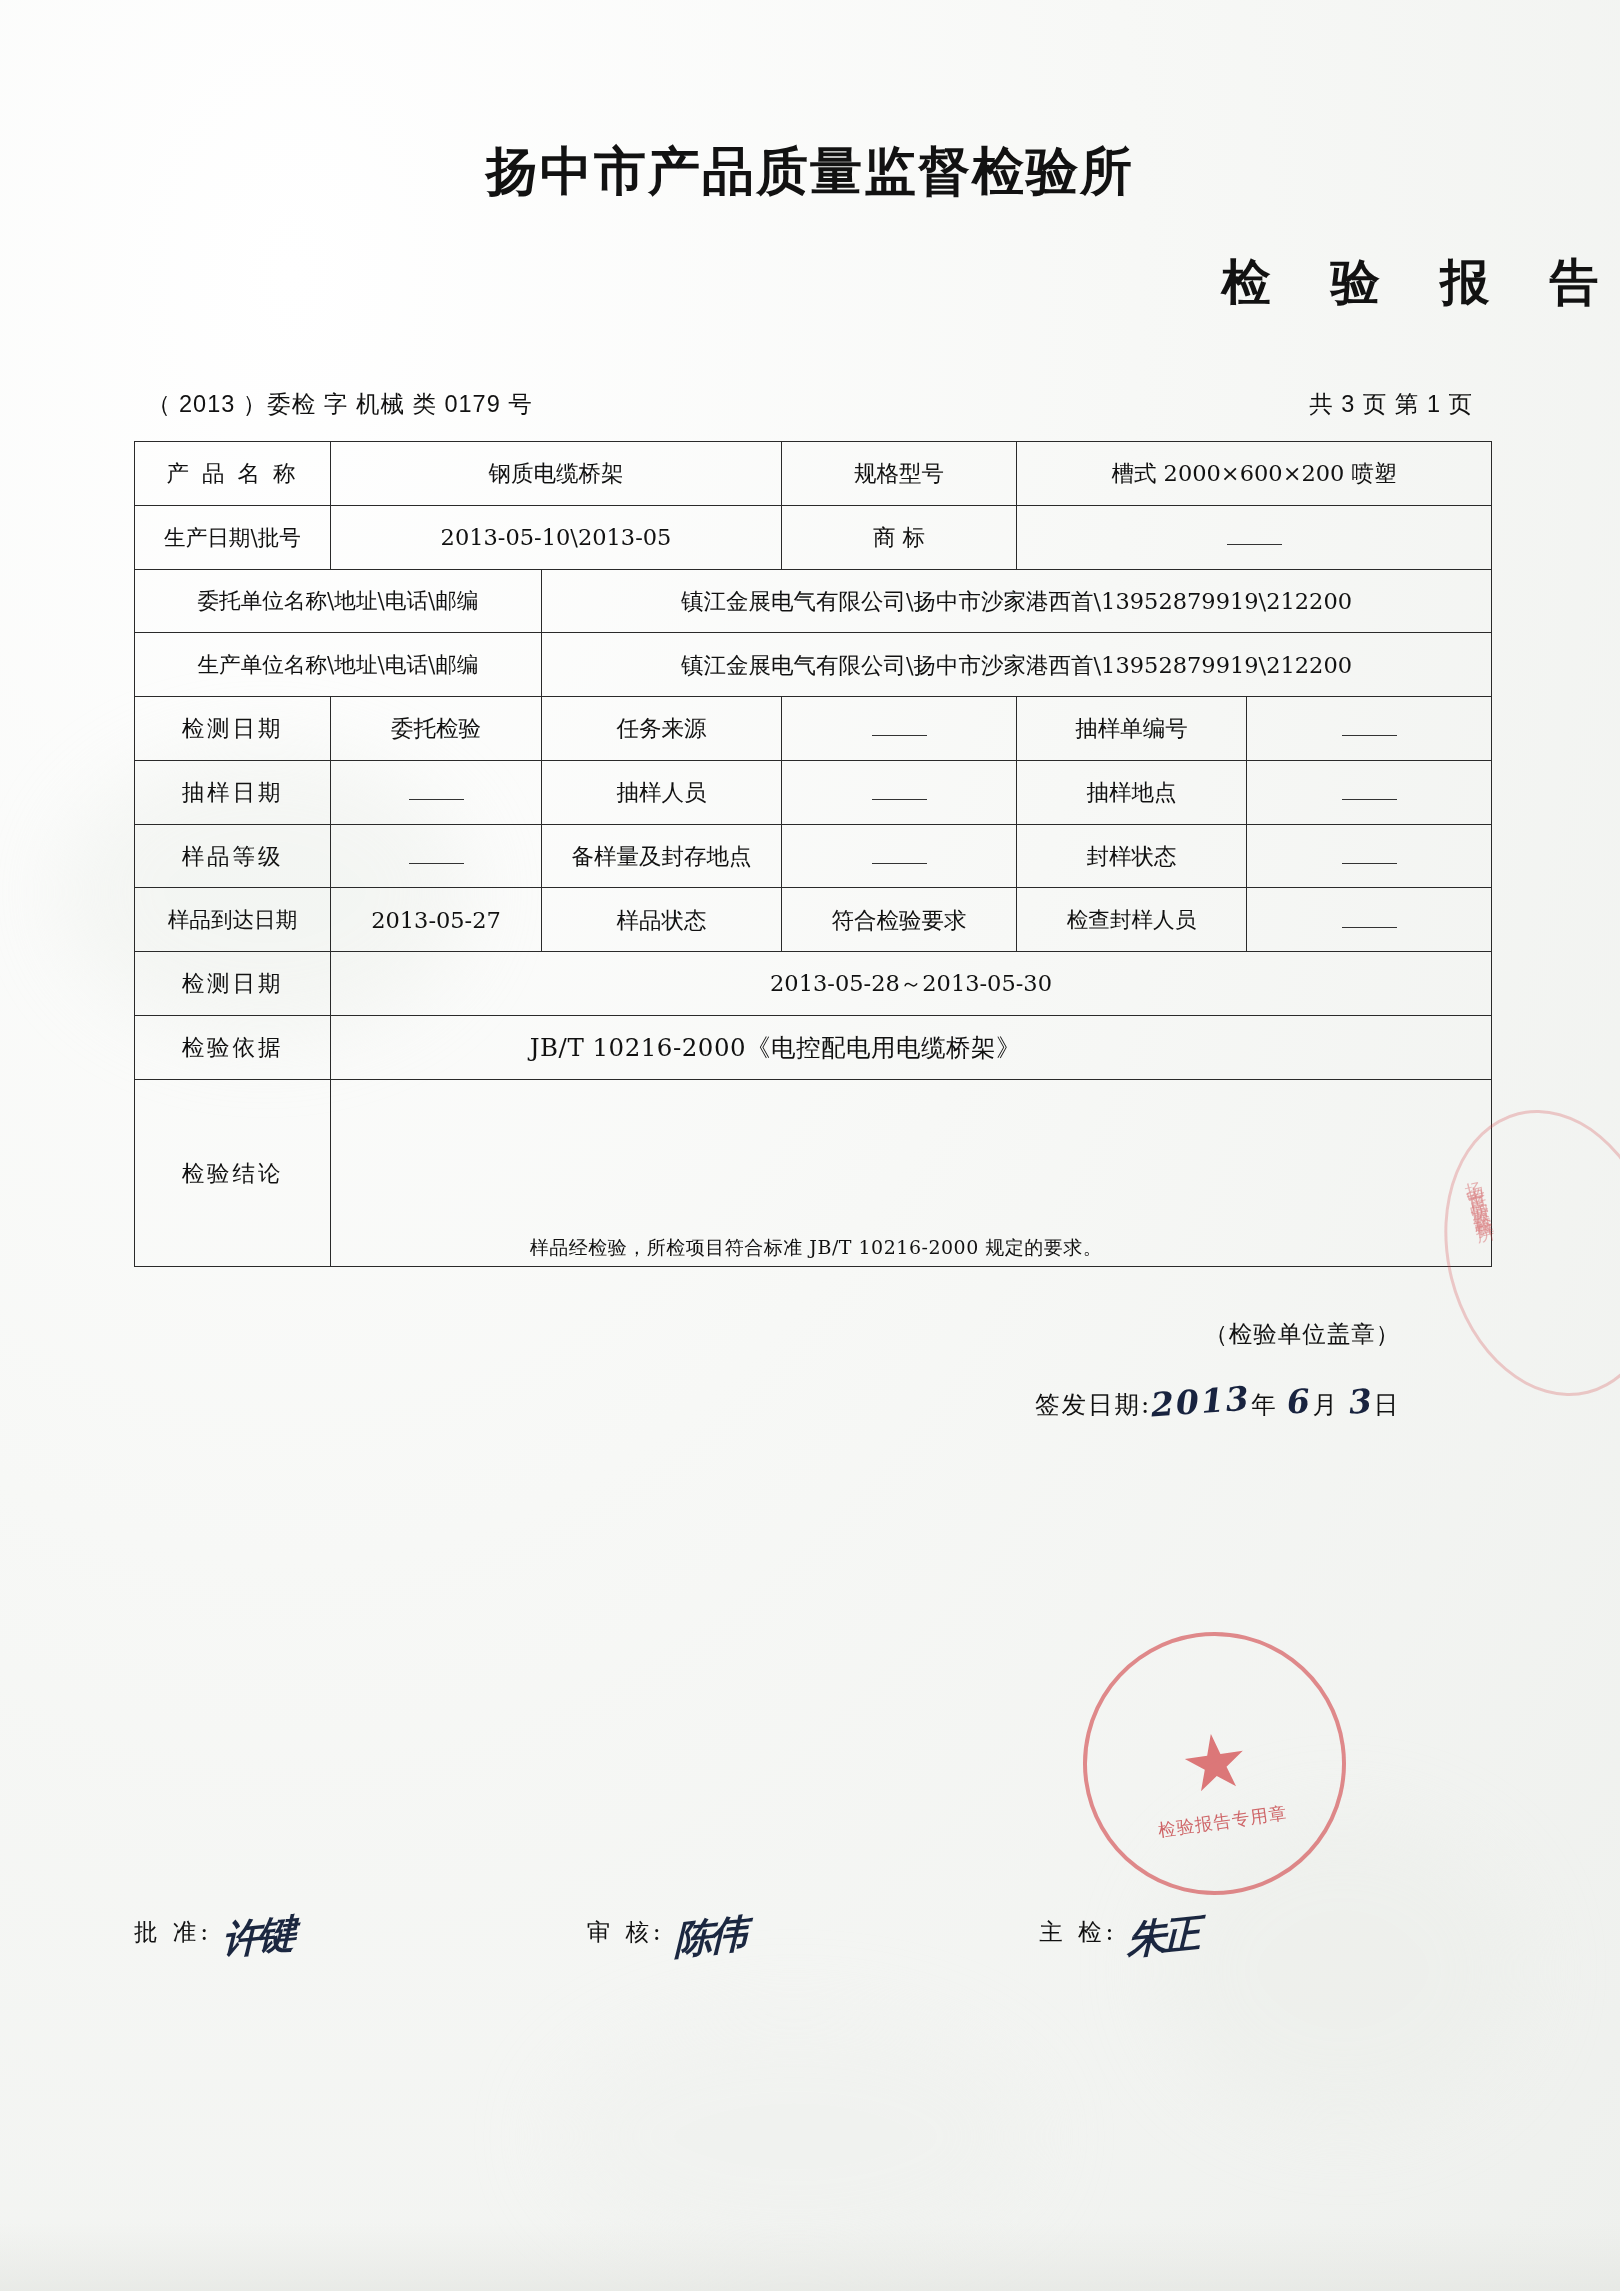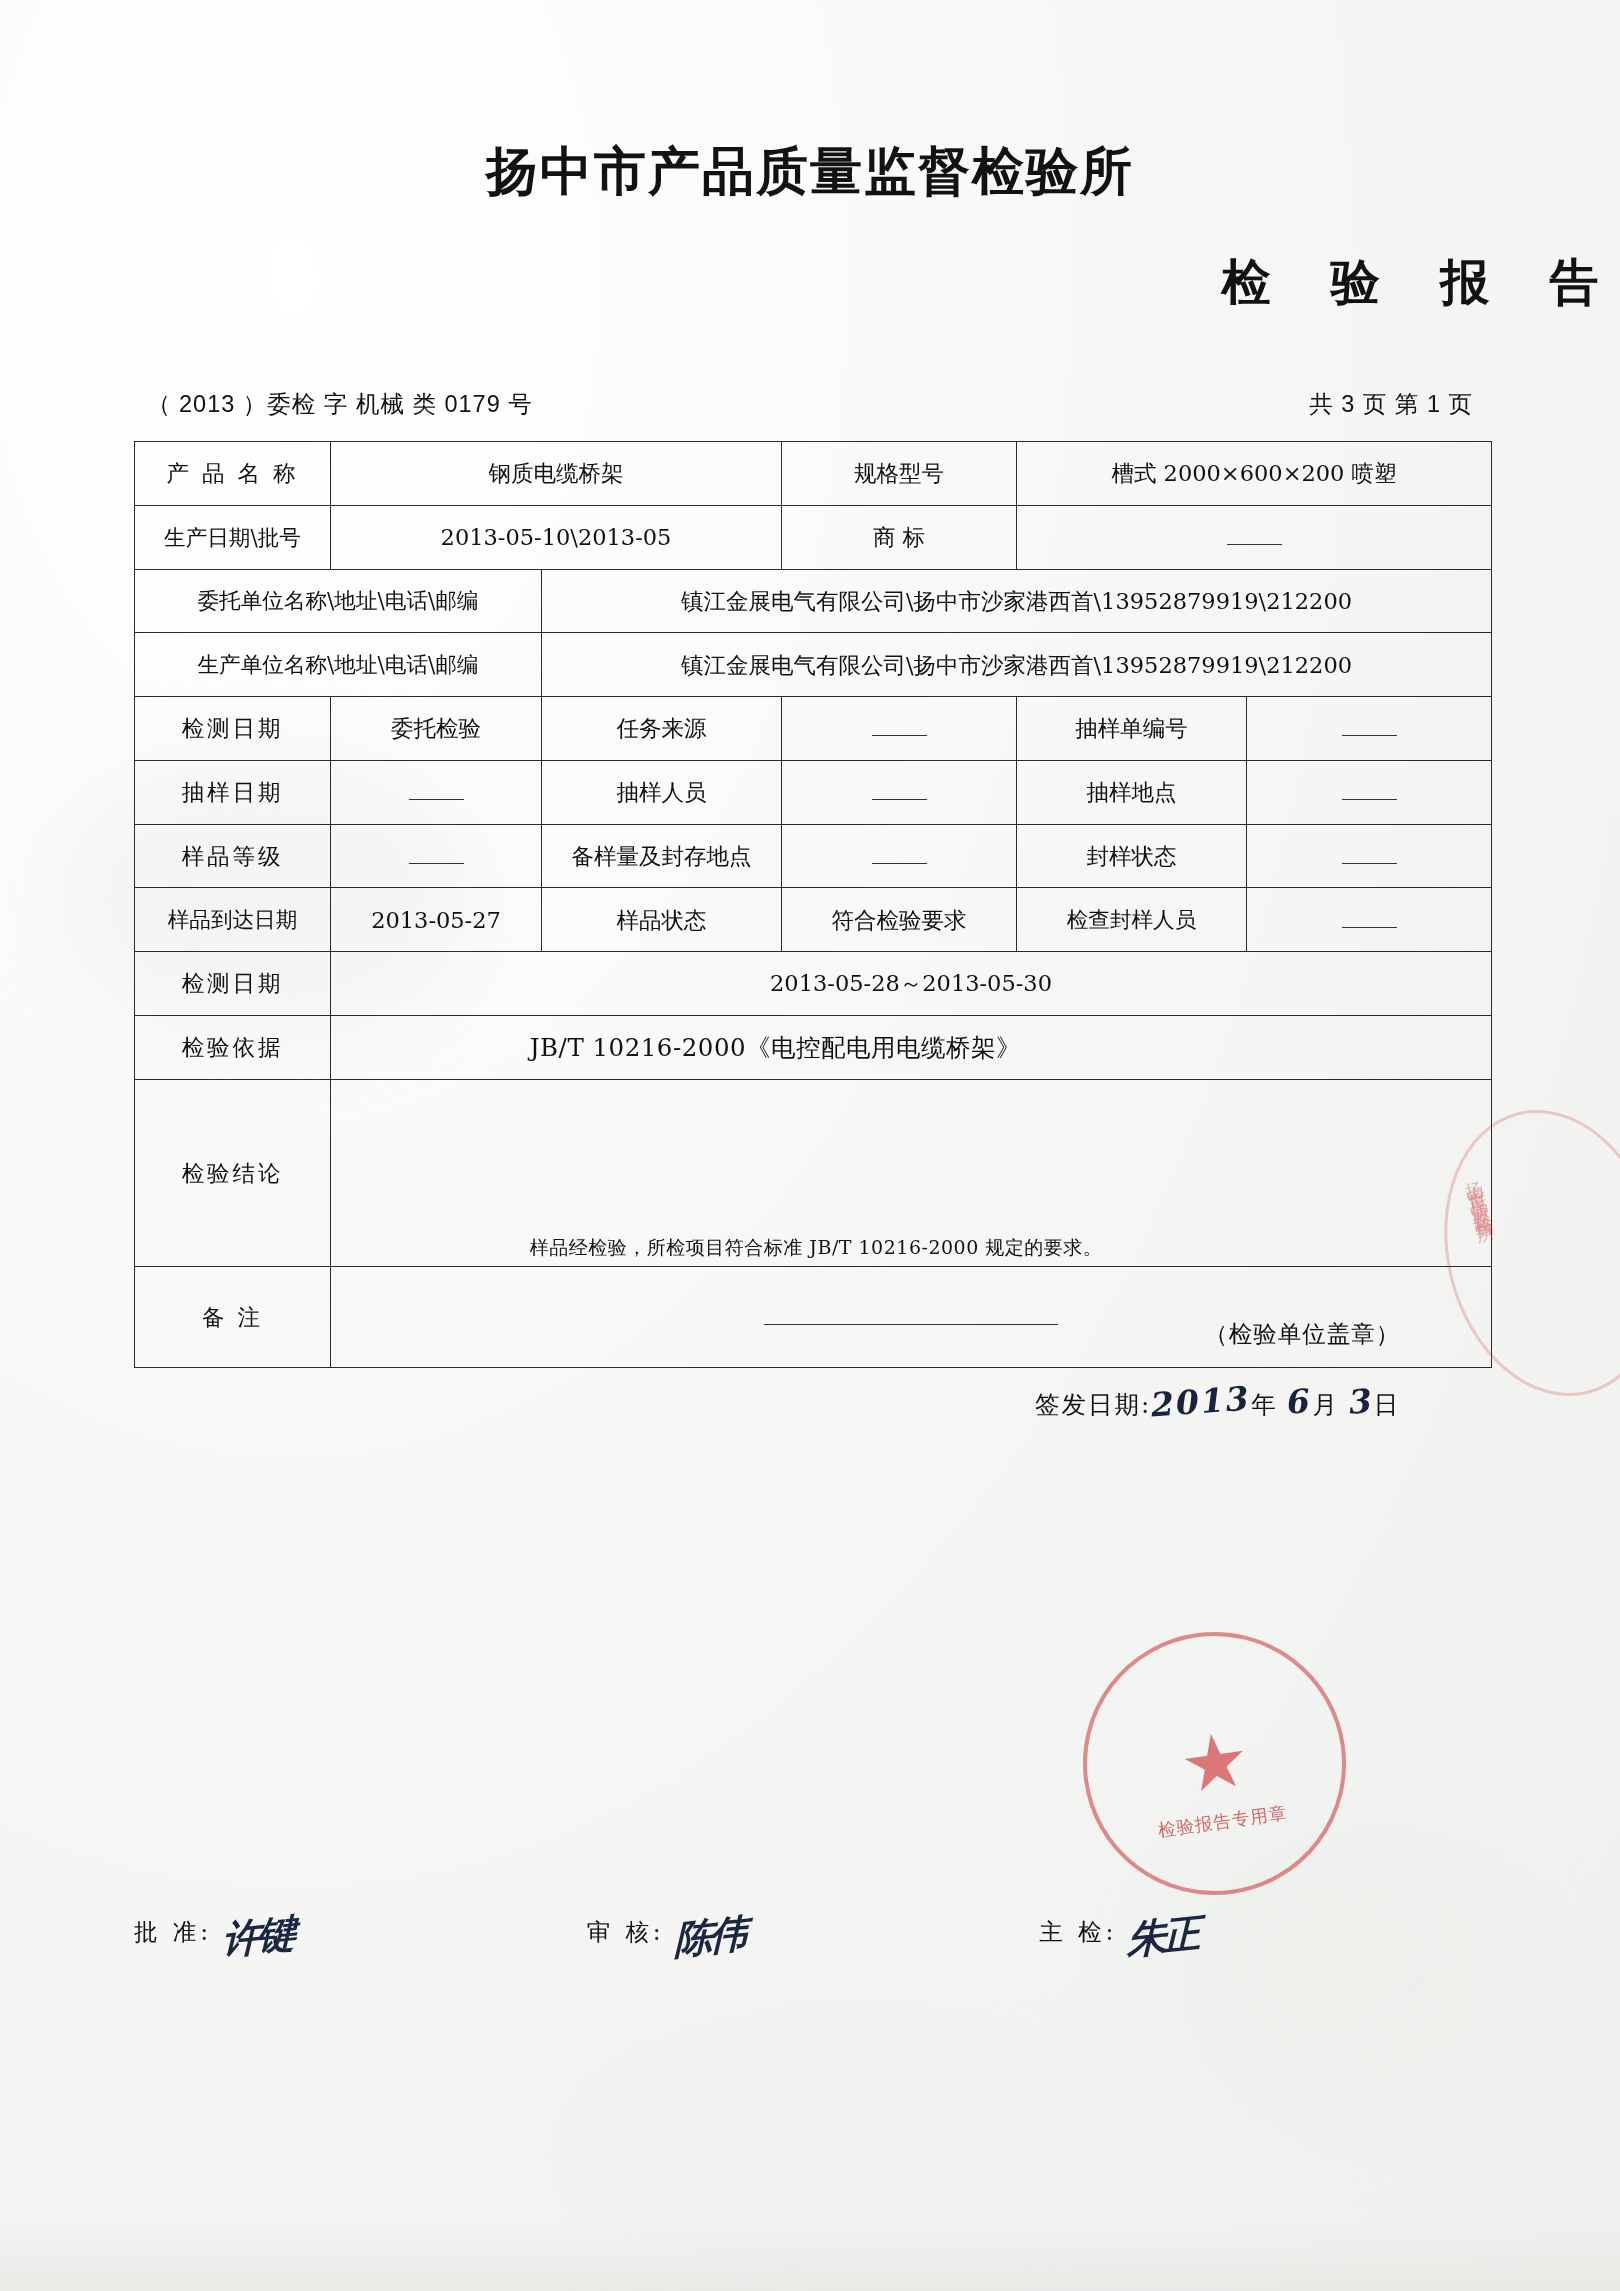--- a/index.html
+++ b/index.html
@@ -326,24 +326,20 @@
           <div class="concl-wrap">
             <div class="concl-text">样品经检验，所检项目符合标准 JB/T 10216-2000 规定的要求。</div>
             <div class="seal-label">（检验单位盖章）</div>
             <div class="issue-date">
               <span>签发日期:</span><span class="handwrite">2013</span><span>年</span>
               <span class="handwrite">6</span><span>月</span>
               <span class="handwrite">3</span><span>日</span>
             </div>
           </div>
         </td>
-      </tr>
-      <tr>
-        <td class="lbl" style="height:88px;">备        注</td>
-        <td colspan="5" style="height:88px;"><span class="dash-long"></span></td>
       </tr>
     </tbody>
   </table>
 
   <div class="seal">
     <div class="star"></div>
     <div class="bottom-text">检验报告专用章</div>
   </div>
 
   <div class="seal-right">

